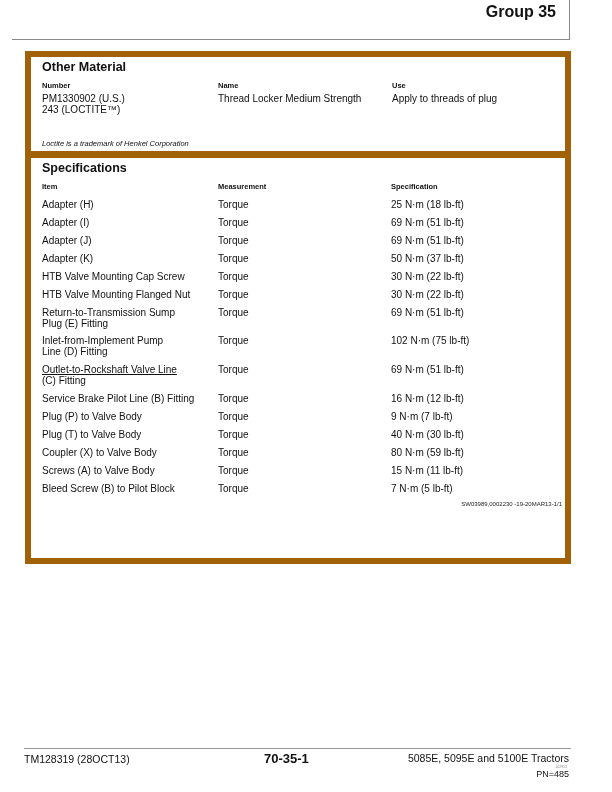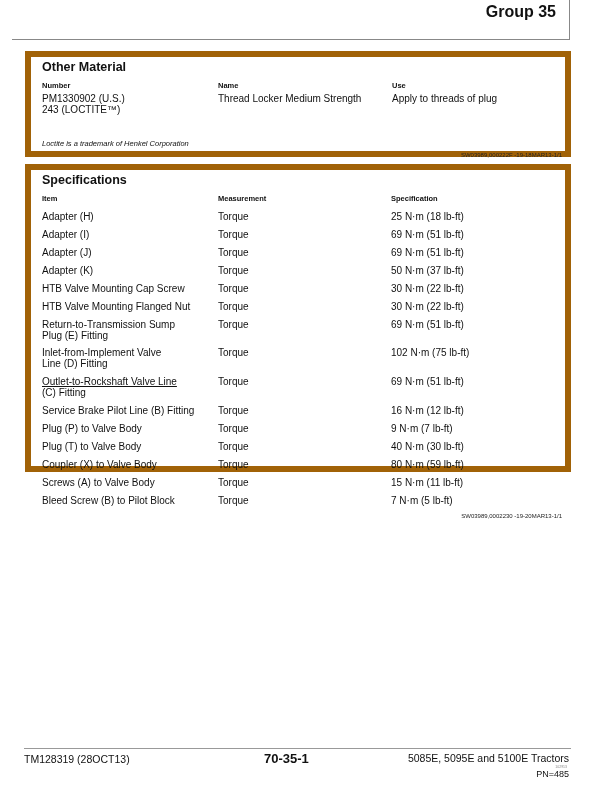--- a/index.html
+++ b/index.html
@@ -43,21 +43,21 @@
   <div class="colhead" style="left:187px;top:24px;">Name</div>
   <div class="colhead" style="left:361px;top:24px;">Use</div>
   <div class="cell" style="left:11px;top:36px;">PM1330902 (U.S.)</div>
   <div class="cell" style="left:11px;top:47px;">243 (LOCTITE™)</div>
   <div class="cell" style="left:187px;top:36px;">Thread Locker Medium Strength</div>
   <div class="cell" style="left:361px;top:36px;">Apply to threads of plug</div>
   <div class="note" style="top:70px;margin-top:12px;">Loctite is a trademark of Henkel Corporation</div>
   <div class="ref" style="top:95px;">SW03989,000222F -19-18MAR13-1/1</div>
 </div>
 
-<div class="box" style="top:164px;height:308px;">
+<div class="box" style="top:152px;height:412px;">
   <div class="box-title" style="top:3px;">Specifications</div>
   <div class="colhead" style="left:11px;top:24px;">Item</div>
   <div class="colhead" style="left:187px;top:24px;">Measurement</div>
   <div class="colhead" style="left:360px;top:24px;">Specification</div>
 
   <div>
     <div>
       <div class="cell" style="left:11px;top:41px;">Adapter  (H)</div>
       <div class="cell" style="left:187px;top:41px;">Torque</div>
       <div class="cell" style="left:360px;top:41px;">25 N·m (18 lb-ft)</div>
@@ -87,21 +87,21 @@
       <div class="cell" style="left:187px;top:131px;">Torque</div>
       <div class="cell" style="left:360px;top:131px;">30 N·m (22 lb-ft)</div>
     </div>
     <div>
       <div class="cell" style="left:11px;top:149px;">Return-to-Transmission Sump</div>
       <div class="cell" style="left:11px;top:160px;">Plug (E) Fitting</div>
       <div class="cell" style="left:187px;top:149px;">Torque</div>
       <div class="cell" style="left:360px;top:149px;">69 N·m (51 lb-ft)</div>
     </div>
     <div>
-      <div class="cell" style="left:11px;top:177px;">Inlet-from-Implement Valve</div>
+      <div class="cell" style="left:11px;top:177px;">Inlet-from-Implement Pump</div>
       <div class="cell" style="left:11px;top:188px;">Line (D) Fitting</div>
       <div class="cell" style="left:187px;top:177px;">Torque</div>
       <div class="cell" style="left:360px;top:177px;">102 N·m (75 lb-ft)</div>
     </div>
     <div>
       <div class="cell" style="left:11px;top:206px;text-decoration:underline;">Outlet-to-Rockshaft Valve Line</div>
       <div class="cell" style="left:11px;top:217px;">(C) Fitting</div>
       <div class="cell" style="left:187px;top:206px;">Torque</div>
       <div class="cell" style="left:360px;top:206px;">69 N·m (51 lb-ft)</div>
     </div>

